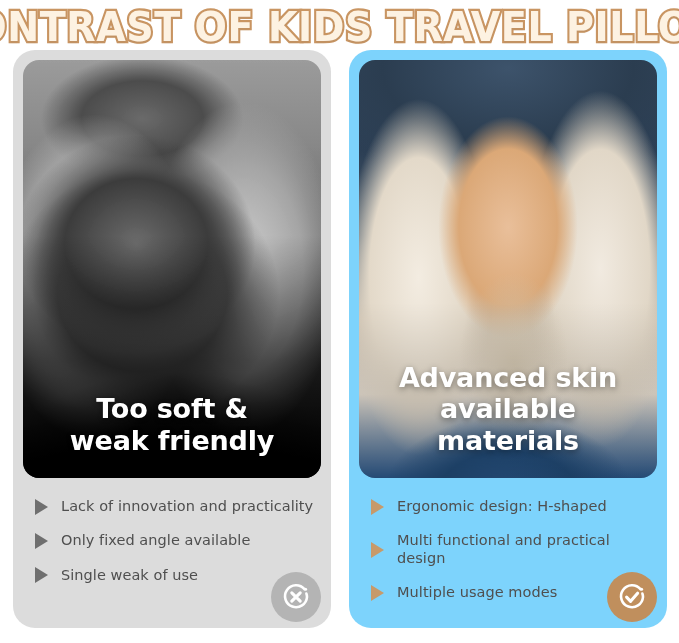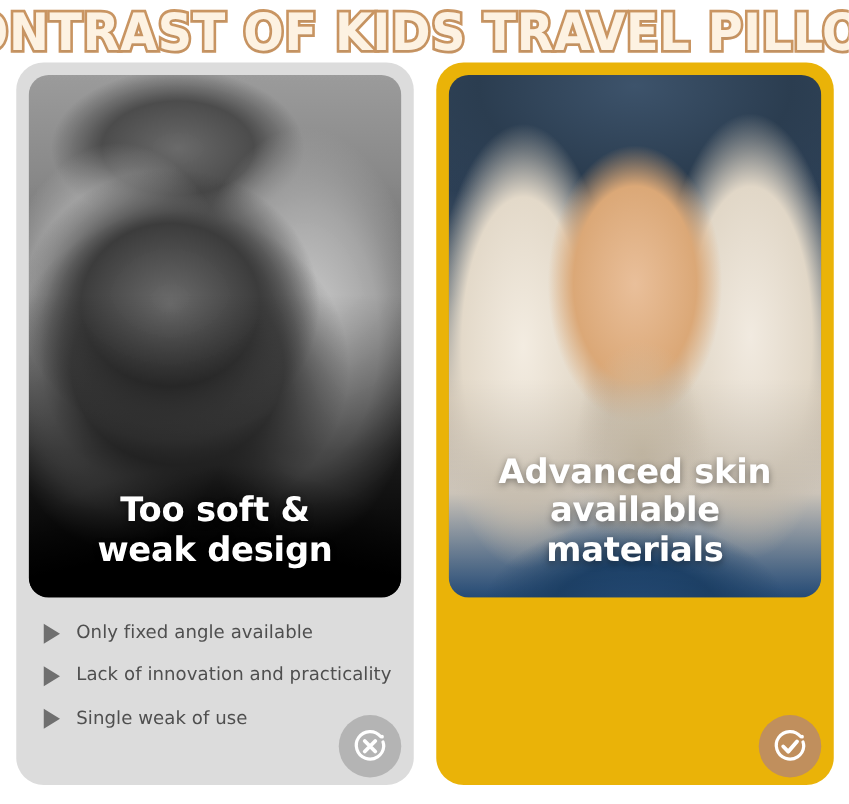--- a/index.html
+++ b/index.html
@@ -43,21 +43,21 @@
   .card{
     position:relative;
     width:318px;
     height:578px;
     border-radius:22px;
     box-sizing:border-box;
     padding:10px;
     overflow:visible;
   }
   .card.neg{background:#dcdcdc;}
-  .card.pos{background:#eab308;}
+  .card.pos{background:#7dd3fc;}
 
   .photo{
     position:relative;
     width:298px;
     height:418px;
     border-radius:16px;
     overflow:hidden;
   }
 
   
@@ -153,32 +153,32 @@
   <div class="title-text">CONTRAST OF KIDS TRAVEL PILLOW</div>
 </div>
 
 <div class="panels">
 
   <div class="card neg">
 
     <div class="photo ph-neg">
       <div class="photo-caption soft">
         <div>Too soft &amp;</div>
-        <div>weak design</div>
+        <div>weak friendly</div>
       </div>
     </div>
 
     <div class="bullets">
       <div class="bullet">
         <span class="tri"></span>
+        <span class="btxt">Lack of innovation and practicality</span>
+      </div>
+      <div class="bullet">
+        <span class="tri"></span>
         <span class="btxt">Only fixed angle available</span>
-      </div>
-      <div class="bullet">
-        <span class="tri"></span>
-        <span class="btxt">Lack of innovation and practicality</span>
       </div>
       <div class="bullet">
         <span class="tri"></span>
         <span class="btxt">Single weak of use</span>
       </div>
     </div>
 
     <div class="badge gray">
       <svg width="34" height="34" viewBox="0 0 34 34">
         <path d="M25.5 9.2 A11 11 0 1 0 28 17 A11 11 0 0 0 27.4 13.6" fill="none" stroke="#ffffff" stroke-width="2.6" stroke-linecap="round"></path>
@@ -190,20 +190,34 @@
 
   <div class="card pos">
 
     <div class="photo ph-pos">
       <div class="photo-caption hard">
         <div>Advanced skin</div>
         <div>available materials</div>
       </div>
     </div>
 
+    <div class="bullets">
+      <div class="bullet">
+        <span class="tri"></span>
+        <span class="btxt">Ergonomic design: H-shaped</span>
+      </div>
+      <div class="bullet">
+        <span class="tri"></span>
+        <span class="btxt">Multi functional and practical design</span>
+      </div>
+      <div class="bullet">
+        <span class="tri"></span>
+        <span class="btxt">Multiple usage modes</span>
+      </div>
+    </div>
 
     <div class="badge tan">
       <svg width="34" height="34" viewBox="0 0 34 34">
         <path d="M25.5 9.2 A11 11 0 1 0 28 17 A11 11 0 0 0 27.4 13.6" fill="none" stroke="#ffffff" stroke-width="2.6" stroke-linecap="round"></path>
         <circle cx="26.6" cy="9.3" r="1.5" fill="#ffffff"></circle>
         <path d="M11.6 17.2 L15.6 21.3 L22.6 13.2" fill="none" stroke="#ffffff" stroke-width="3.1" stroke-linecap="round" stroke-linejoin="round"></path>
       </svg>
     </div>
   </div>
 

